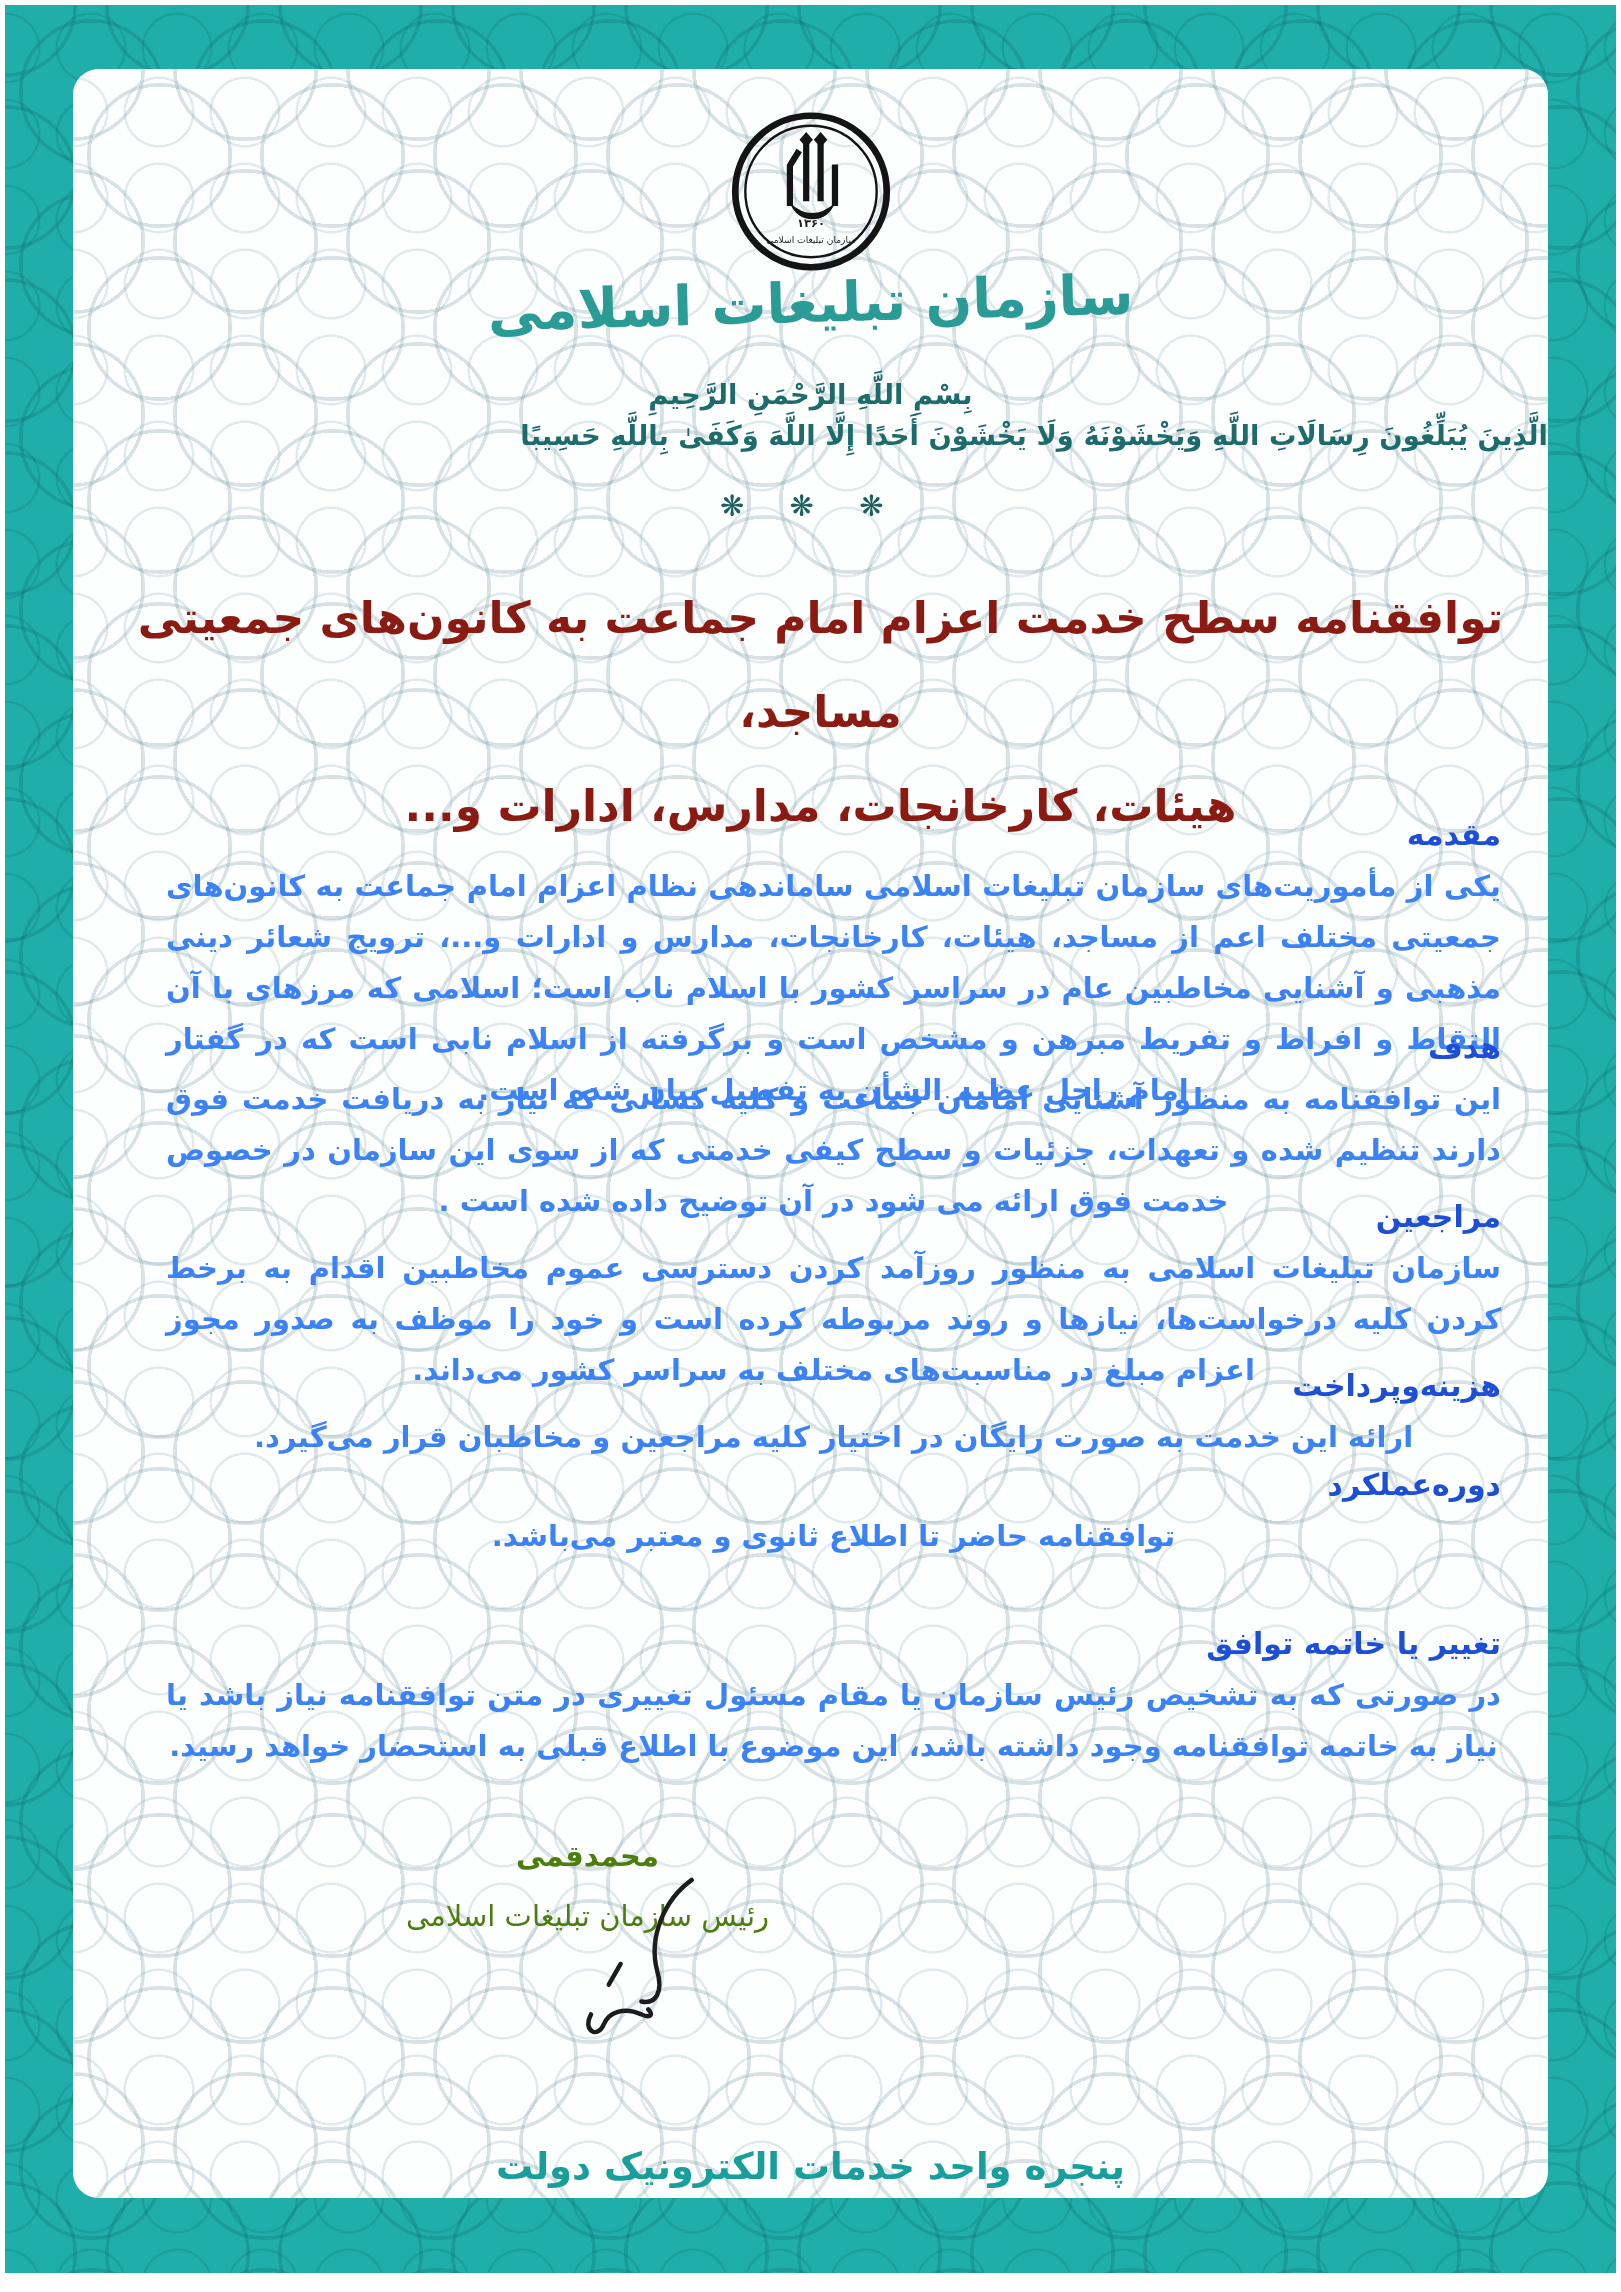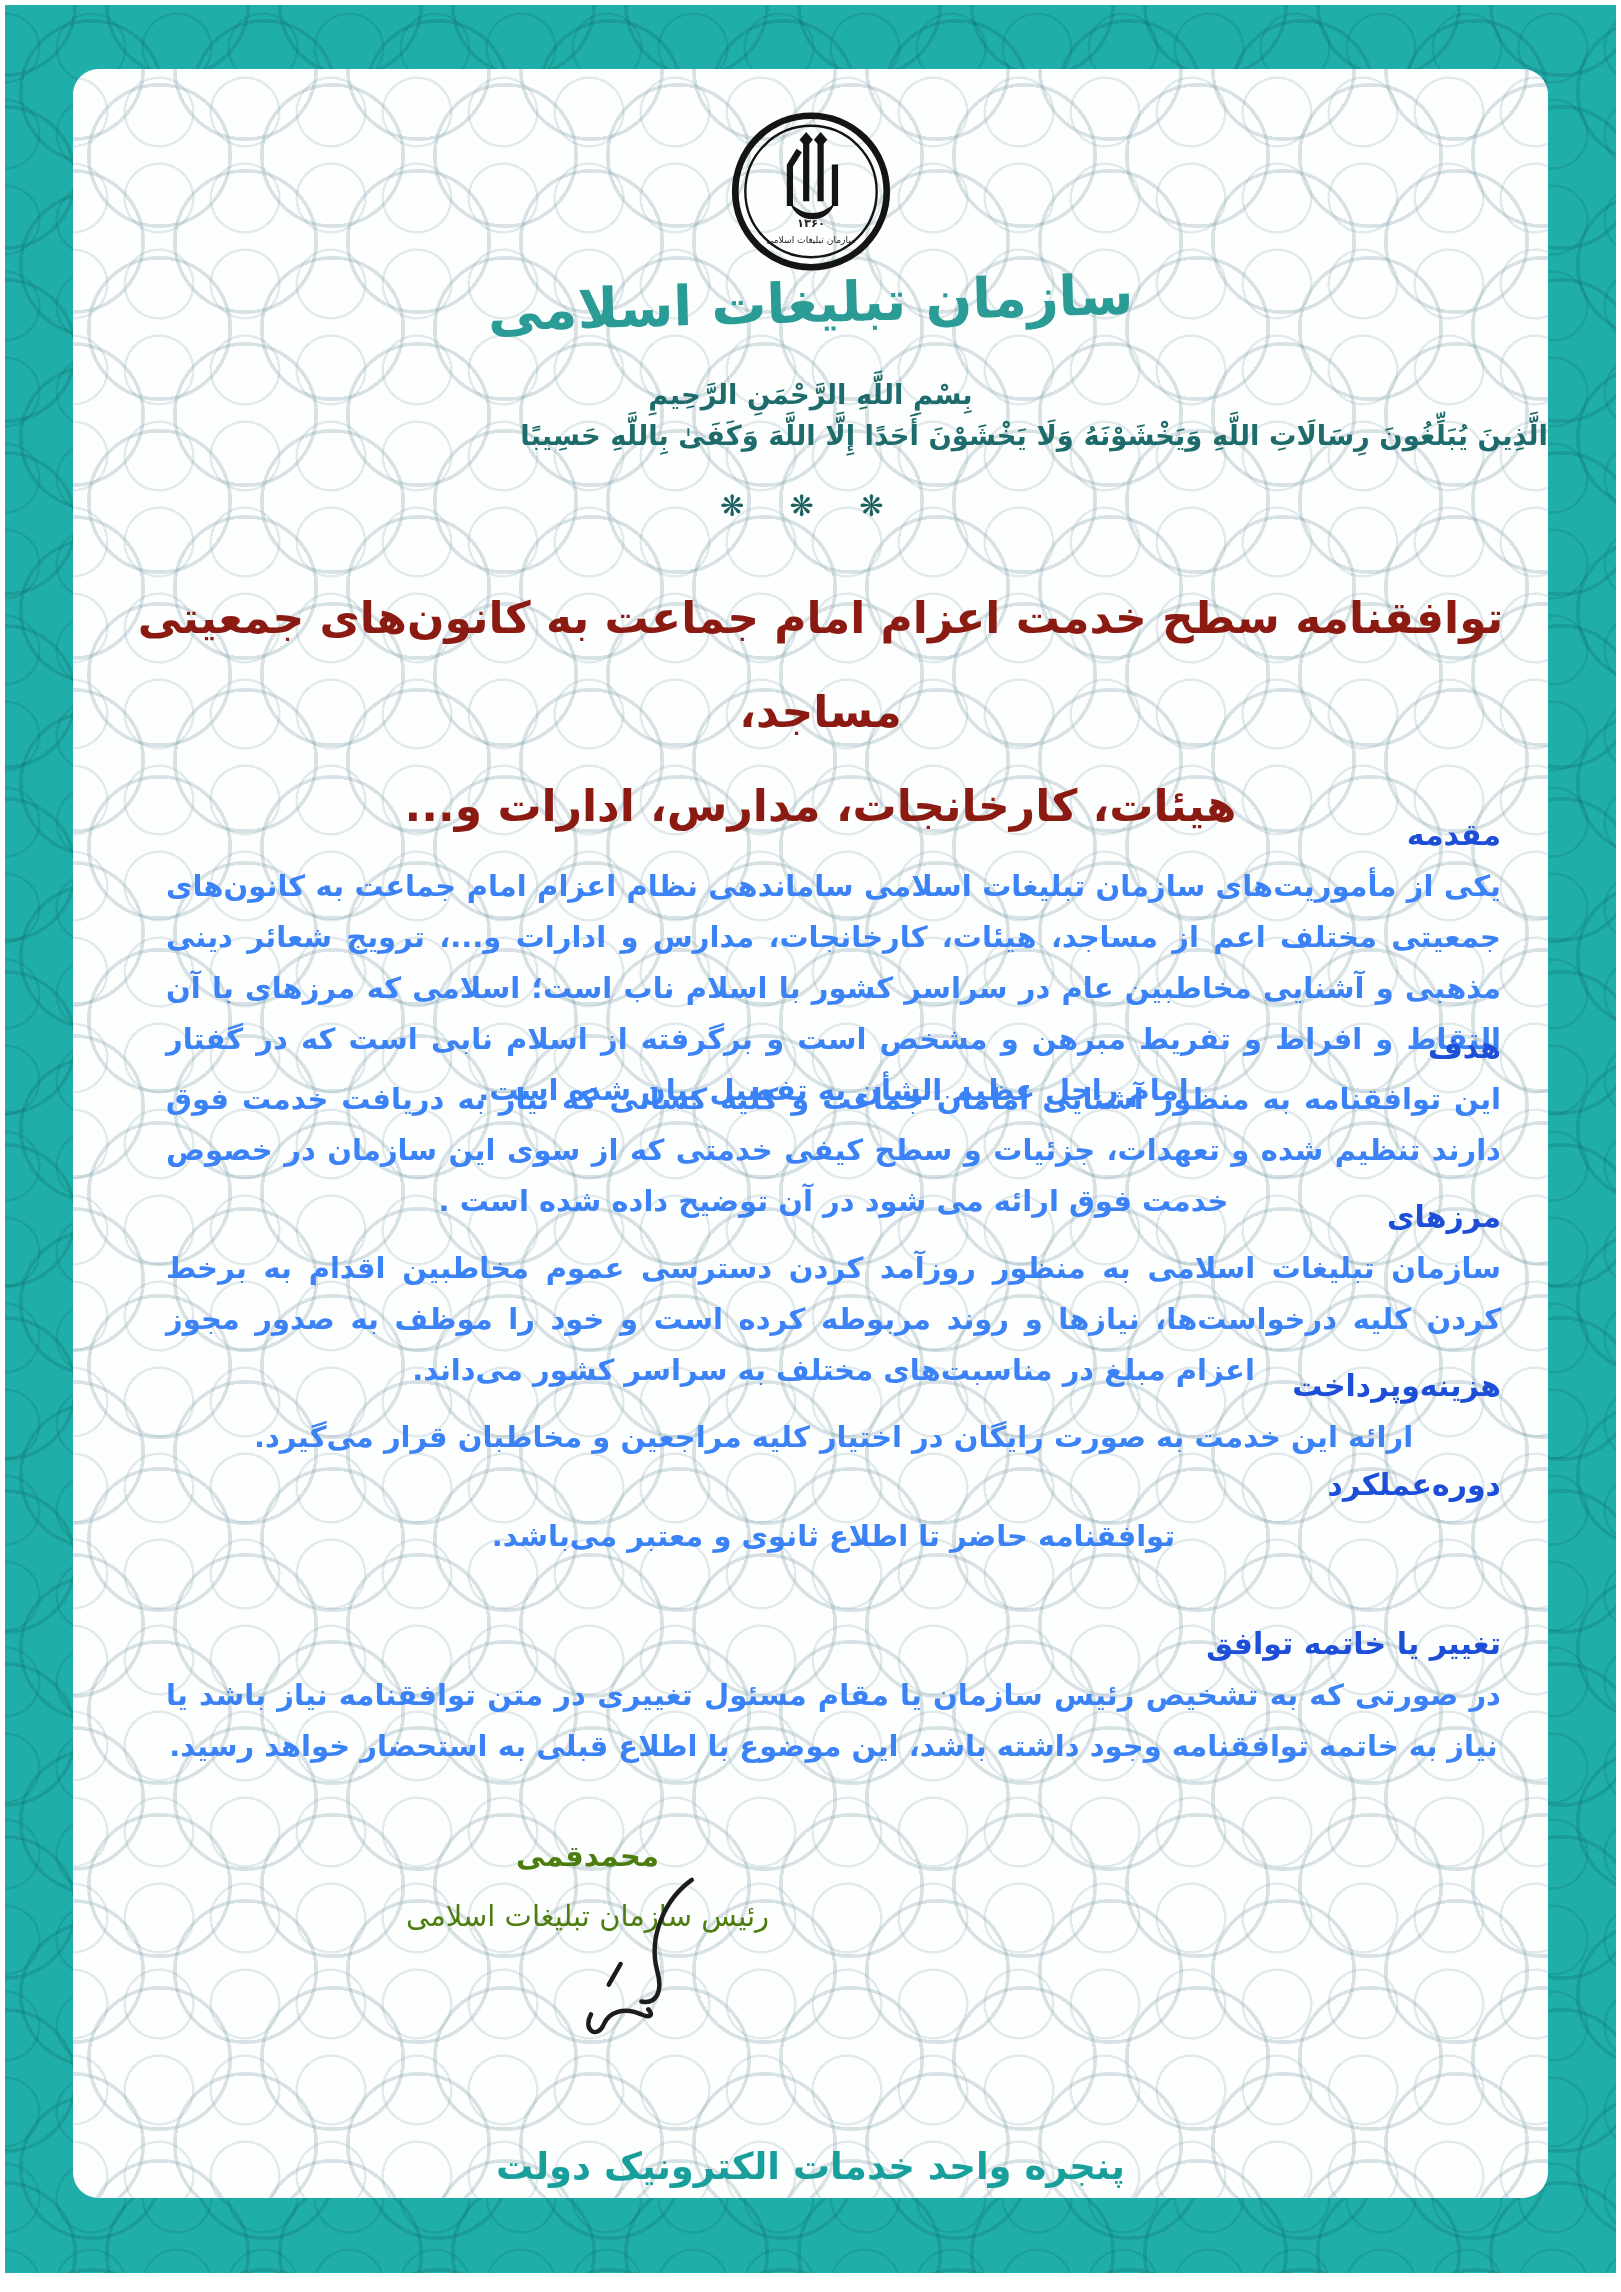--- a/index.html
+++ b/index.html
@@ -115,21 +115,21 @@
       <div class="section-heading">مقدمه</div>
       <div class="section-body">یکی از مأموریت‌های سازمان تبلیغات اسلامی ساماندهی نظام اعزام امام جماعت به کانون‌های جمعیتی مختلف اعم از مساجد، هیئات، کارخانجات، مدارس و ادارات و...، ترویج شعائر دینی مذهبی و آشنایی مخاطبین عام در سراسر کشور با اسلام ناب است؛ اسلامی که مرزهای با آن التقاط و افراط و تفریط مبرهن و مشخص است و برگرفته از اسلام نابی است که در گفتار امام راحل عظیم الشأن به تفصیل بیان شده است.</div>
     </div>
 
     <div class="section" style="top:958px;">
       <div class="section-heading">هدف</div>
       <div class="section-body">این توافقنامه به منظور آشنایی امامان جماعت و کلیه کسانی که نیاز به دریافت خدمت فوق دارند تنظیم شده و تعهدات، جزئیات و سطح کیفی خدمتی که از سوی این سازمان در خصوص خدمت فوق ارائه می شود در آن توضیح داده شده است .</div>
     </div>
 
     <div class="section" style="top:1127px;">
-      <div class="section-heading">مرزهای</div>
+      <div class="section-heading">مراجعین</div>
       <div class="section-body">سازمان تبلیغات اسلامی به منظور روزآمد کردن دسترسی عموم مخاطبین اقدام به برخط کردن کلیه درخواست‌ها، نیازها و روند مربوطه کرده است و خود را موظف به صدور مجوز اعزام مبلغ در مناسبت‌های مختلف به سراسر کشور می‌داند.</div>
     </div>
 
     <div class="section" style="top:1296px;">
       <div class="section-heading">هزینه‌وپرداخت</div>
       <div class="section-body">ارائه این خدمت به صورت رایگان در اختیار کلیه مراجعین و مخاطبان قرار می‌گیرد.</div>
     </div>
 
     <div class="section" style="top:1395px;">
       <div class="section-heading">دوره‌عملکرد</div>

